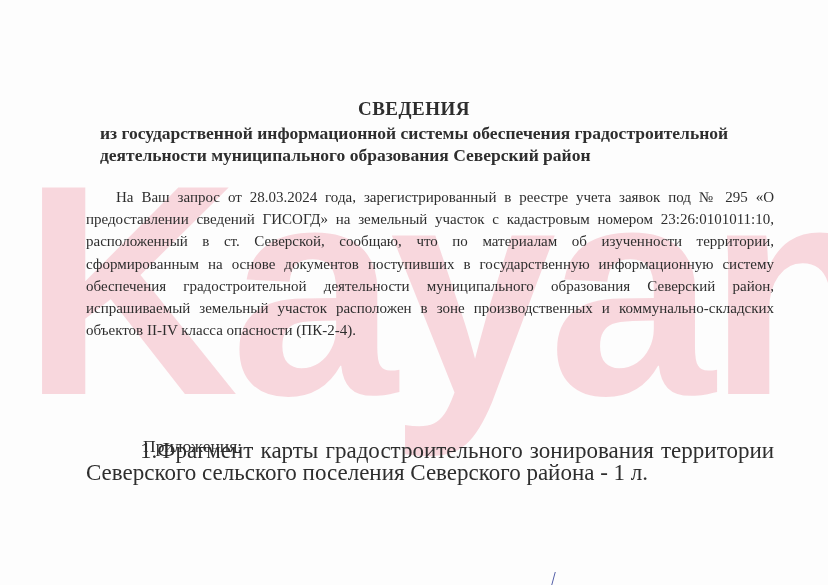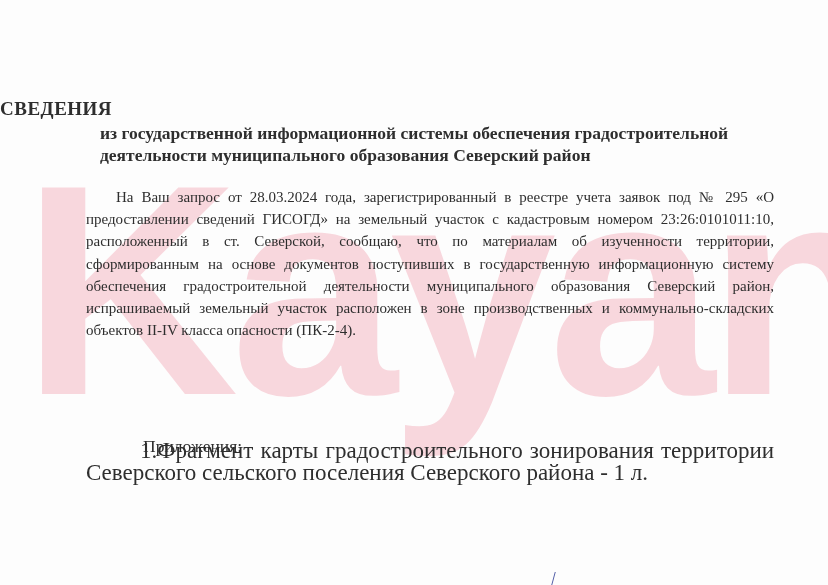--- a/index.html
+++ b/index.html
@@ -14,21 +14,21 @@
     font-family: "Liberation Sans", "DejaVu Sans", sans-serif;
     font-weight: bold; font-size: 300px; line-height: 1;
     letter-spacing: -8px;
     color: rgba(236, 120, 140, 0.28);
     z-index: 0; user-select: none; white-space: nowrap;
     transform: scaleY(1.0);
   }
   .page { position: absolute; left: 0; top: 0; width: 828px; height: 585px; z-index: 1; }
   .title {
     position: absolute; left: 0; width: 828px; top: 98px;
-    text-align: left; font-weight: bold; font-size: 19px; letter-spacing: 0.5px;
+    text-align: center; font-weight: bold; font-size: 19px; letter-spacing: 0.5px;
   }
   .subtitle {
     position: absolute; left: 100px; width: 700px; top: 122px;
     text-align: left; font-size: 17.5px; line-height: 22px; font-weight: bold;
   }
   .body-text {
     position: absolute; left: 86px; width: 688px; top: 186px;
     font-size: 15px; line-height: 22.2px; text-align: justify;
     text-indent: 30px;
   }

